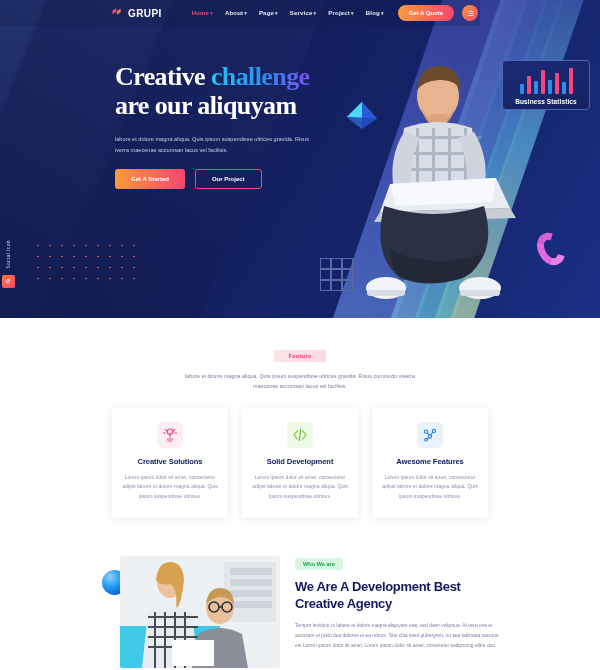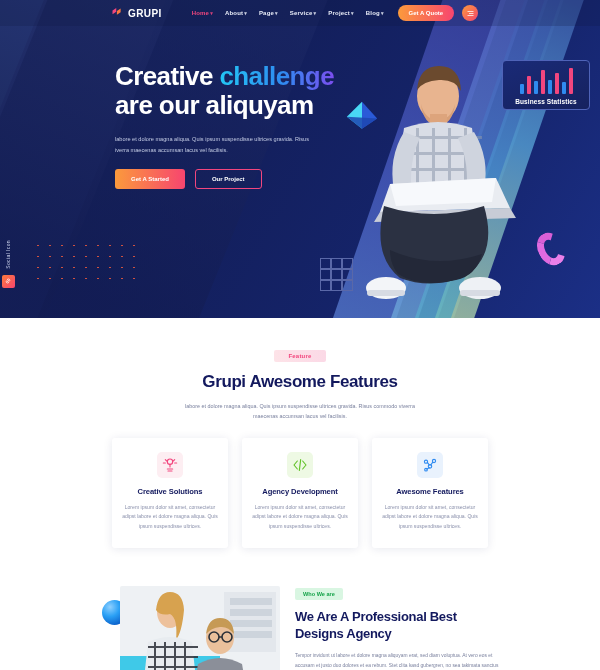--- a/index.html
+++ b/index.html
@@ -27,21 +27,21 @@
   
   .hero-rstripe { position:absolute; top:-80px; height:520px; transform:rotate(19deg); transform-origin:top left; }
   .r1 { left:470px; width:60px;  background:linear-gradient(180deg,#3b3f9e 0%,#4b5ec4 50%,#5f8fd8 100%); opacity:.75; }
   .r2 { left:528px; width:26px;  background:linear-gradient(180deg,#4a56b5 0%,#5f86d6 60%,#78c3d8 100%); opacity:.8; }
   .r3 { left:552px; width:22px;  background:linear-gradient(180deg,#3d4aa5 0%,#4d7fcc 55%,#63c9c9 100%); opacity:.85; }
   .r4 { left:572px; width:18px;  background:linear-gradient(180deg,#35409b 0%,#4a8ccb 50%,#7fd3b4 100%); opacity:.9; }
   .r5 { left:588px; width:22px;  background:linear-gradient(180deg,#2e3893 0%,#4f93c9 45%,#c6d48c 100%); opacity:.9; }
 
   
   .nav {
-    position:absolute; top:0; left:0; width:600px; height:26px;
+    position:absolute; top:0; left:0; width:480px; height:26px;
     display:flex; align-items:center; z-index:40;
     background:rgba(12,22,66,.22);
   }
   .logo { display:flex; align-items:center; gap:3px; margin-left:110px; }
   .logo-mark { width:15px; height:15px; position:relative; }
   .logo-text { color:#fff; font-size:10px; font-weight:bold; letter-spacing:.4px; }
   .nav-links { display:flex; align-items:center; gap:12px; margin-left:30px; }
   .nav-link {
     color:#e8ecf7; font-size:6px; font-weight:bold; letter-spacing:.2px;
     white-space:nowrap; cursor:pointer;
@@ -56,21 +56,21 @@
   .nav-icon-btn {
     margin-left:8px; width:16px; height:16px; border-radius:50%;
     background:linear-gradient(135deg,#fb9a3c,#f7456f);
     display:flex; align-items:center; justify-content:center; cursor:pointer;
   }
 
   
   .hero-inner { position:relative; z-index:20; padding-top:62px; }
   .hero-title {
     margin-left:115px; color:#ffffff; font-size:26px; line-height:1.12;
-    font-weight:bold; letter-spacing:-.6px; max-width:280px;
+    font-weight:bold; letter-spacing:-.6px; max-width:280px;font-family:Liberation Serif, serif;
   }
   .hero-title .accent {
     background:linear-gradient(90deg,#23c7f5 0%,#2f8bf0 55%,#7b4ef0 100%);
     -webkit-background-clip:text; background-clip:text; color:transparent;
   }
   .hero-desc {
     margin-left:115px; margin-top:14px; color:#c3cbe4; font-size:5.6px;
     line-height:1.85; max-width:200px;
   }
   .hero-btns { margin-left:115px; margin-top:14px; display:flex; gap:10px; }
@@ -298,40 +298,39 @@
     <span class="social-btn">
       <svg viewBox="0 0 24 24" width="8" height="8">
         <path d="M9 15 l6-6 M10 7 a4 4 0 1 1 6 6 l-2 2 M14 17 a4 4 0 1 1 -6-6 l2-2" stroke="#fff" stroke-width="2" fill="none" stroke-linecap="round"></path>
       </svg>
     </span>
   </div>
 </section>
 
 <section class="features">
   <span class="badge">Feature</span>
-  <h2 class="sec-title">Grupi Awesome Features</h2>
   <p class="sec-desc">labore et dolore magna aliqua. Quis ipsum suspendisse ultrices gravida. Risus commodo viverra maecenas accumsan lacus vel facilisis.</p>
   <div class="cards" id="feature-cards">
       <div class="card">
         <div class="card-icon" style="background:#fdeef2;padding:5px;">
           <svg viewBox="0 0 24 24" width="100%" height="100%">
             <circle cx="12" cy="7" r="4" stroke="#f2467e" fill="none" stroke-width="1.7" stroke-linecap="round" stroke-linejoin="round"></circle>
             <path d="M12 11v4M8 18h8M9 21h6M5 9H2M22 9h-3M5 4l2 2M19 4l-2 2" stroke="#f2467e" fill="none" stroke-width="1.7" stroke-linecap="round" stroke-linejoin="round"></path>
           </svg>
         </div>
         <div class="card-title">Creative Solutions</div>
         <div class="card-desc">Lorem ipsum dolor sit amet, consectetur adipst labore et dolore magna aliqua. Quis ipsum suspendisse ultrices.</div>
       </div>
       <div class="card">
         <div class="card-icon" style="background:#eef9e4;padding:5px;">
           <svg viewBox="0 0 24 24" width="100%" height="100%">
             <path d="M8 6l-5 6 5 6M16 6l5 6-5 6M13 4l-2 16" stroke="#62c229" fill="none" stroke-width="1.7" stroke-linecap="round" stroke-linejoin="round"></path>
           </svg>
         </div>
-        <div class="card-title">Agency Development</div>
+        <div class="card-title">Solid Development</div>
         <div class="card-desc">Lorem ipsum dolor sit amet, consectetur adipst labore et dolore magna aliqua. Quis ipsum suspendisse ultrices.</div>
       </div>
       <div class="card">
         <div class="card-icon" style="background:#e9f2fd;padding:5px;">
           <svg viewBox="0 0 24 24" width="100%" height="100%">
             <circle cx="6" cy="7" r="2.4" stroke="#2f8bf0" fill="none" stroke-width="1.7" stroke-linecap="round" stroke-linejoin="round"></circle>
             <circle cx="18" cy="6" r="2.4" stroke="#2f8bf0" fill="none" stroke-width="1.7" stroke-linecap="round" stroke-linejoin="round"></circle>
             <circle cx="12" cy="14" r="2.6" stroke="#2f8bf0" fill="none" stroke-width="1.7" stroke-linecap="round" stroke-linejoin="round"></circle>
             <circle cx="6" cy="19" r="2" stroke="#2f8bf0" fill="none" stroke-width="1.7" stroke-linecap="round" stroke-linejoin="round"></circle>
             <path d="M8 8l3 4M16 8l-3 4M11 16l-4 2" stroke="#2f8bf0" fill="none" stroke-width="1.7" stroke-linecap="round" stroke-linejoin="round"></path>
@@ -381,17 +380,17 @@
         </g>
         <path d="M78 78 q22-12 44 0 l6 34 H72Z" fill="#8b8f99"></path>
         <rect x="52" y="84" width="42" height="26" fill="#fdfdfd"></rect>
       </svg>
     </div>
 
   </div>
 
   <div class="about-body">
     <span class="badge-green">Who We are</span>
-    <h2 class="about-title">We Are A Professional Best Designs Agency</h2>
+    <h2 class="about-title">We Are A Development Best Creative Agency</h2>
     <p class="about-desc">Tempor invidunt ut labore et dolore magna aliquyam erat, sed diam voluptua. At vero eos et accusam et justo duo dolores et ea rebum. Stet clita kasd gubergren, no sea takimata sanctus est Lorem ipsum dolor sit amet. Lorem ipsum dolor sit amet, consetetur sadipscing elitre duo.</p>
     
   </div>
 </section>
 
 </body></html>

